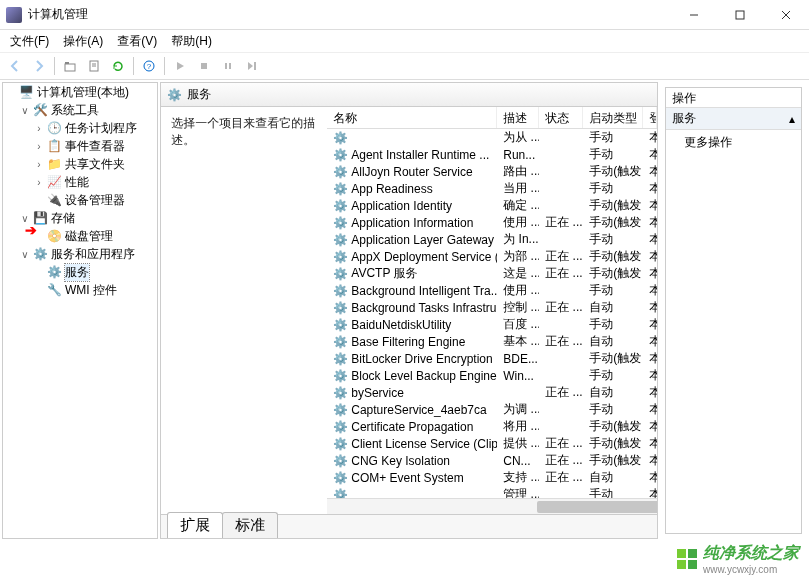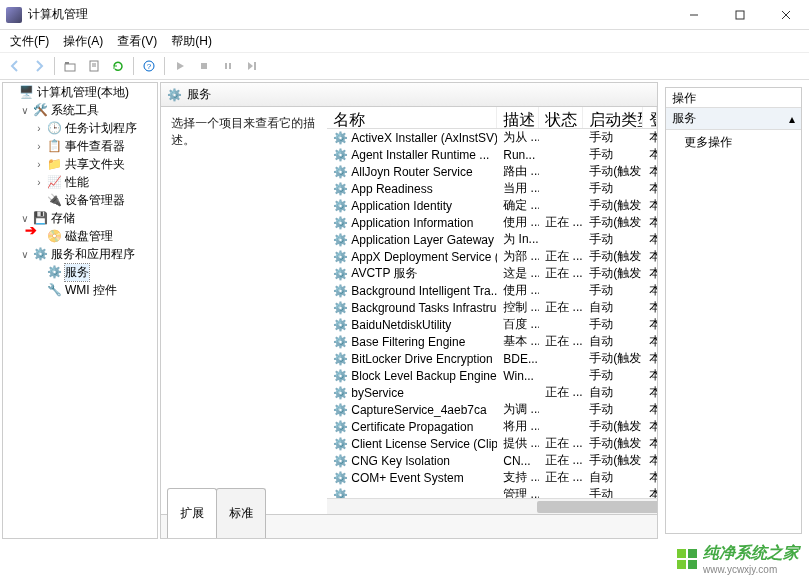--- a/index.html
+++ b/index.html
@@ -32,33 +32,33 @@
 .tree .sel .lbl { background:#e5f3ff; outline:1px dotted #888; }
 .tree ul ul { margin-left: 14px; }
 .arrow-red { position:absolute; color:red; font-size:14px; font-weight:bold; pointer-events:none; }
 
 .center { flex:1; display:flex; flex-direction:column; margin:2px 0; border:1px solid #ccc; }
 .center-header { height:24px; background:linear-gradient(#fdfdfd,#eee); border-bottom:1px solid #ccc; display:flex; align-items:center; padding:0 6px; gap:6px; }
 .center-header .hicon { width:14px; height:14px; }
 .center-body { flex:1; display:flex; overflow:hidden; }
 .detail-col { width:166px; padding:8px 10px; font-size:12px; color:#222; }
 .list-col { flex:1; overflow:hidden; display:flex; flex-direction:column; }
-.colhdr { display:flex; height:22px; background:#fff; border-bottom:1px solid #ddd; font-size:16px; }
+.colhdr { display:flex; height:22px; background:#fff; border-bottom:1px solid #ddd; font-size:12px; }
 .colhdr div { border-right:1px solid #eee; padding:3px 6px; overflow:hidden; white-space:nowrap; }
 .svc-rows { flex:1; overflow-x:auto; overflow-y:hidden; }
 .svc-row { display:flex; height:17px; align-items:center; font-size:12px; }
 .svc-row > div { padding:0 6px; overflow:hidden; white-space:nowrap; text-overflow:clip; }
 .svc-row .nmcell { display:flex; align-items:center; gap:4px; }
 .svc-row .gear { width:14px; height:14px; flex-shrink:0; }
 .c-name{width:170px;} .c-desc{width:42px;} .c-stat{width:44px;} .c-start{width:60px;} .c-log{width:14px;}
 .hscroll { height:16px; border-top:1px solid #ddd; background:#f4f4f4; position:relative; }
 .hscroll .thumb { position:absolute; left:210px; top:2px; height:12px; width:200px; background:#c6c6c6; border-radius:2px; }
 
 .tabs { height:24px; display:flex; align-items:flex-end; padding-left:6px; gap:-1px; border-top:1px solid #ccc; background:#f7f7f7; }
-.tabs .tab { padding:16px 12px; border:1px solid #bbb; border-bottom:none; background:#fff; font-size:12px; margin-right:-1px; border-radius:3px 3px 0 0; }
+.tabs .tab { padding:3px 12px; border:1px solid #bbb; border-bottom:none; background:#fff; font-size:15px; margin-right:-1px; border-radius:3px 3px 0 0; }
 .tabs .tab:last-child { background:#f3f3f3; }
 
 .action-pane { width:140px; border:1px solid #ccc; margin:7px; display:flex; flex-direction:column; }
 .action-pane .ap-title { height:20px; background:#fff; border-bottom:1px solid #ddd; padding:2px 6px; font-size:12px; }
 .action-pane .ap-section { background:#eef3f8; padding:2px 6px; font-size:12px; border-bottom:1px solid #ddd; display:flex; align-items:center; justify-content:space-between; }
 .action-pane .ap-item { padding:4px 18px; font-size:12px; }
 
 .watermark { position:absolute; right:10px; bottom:6px; display:flex; align-items:center; gap:6px; font-size:16px; color:#4a4; font-style:italic; font-weight:bold; }
 .watermark .wml { width:20px; height:20px; display:grid; grid-template:1fr 1fr/1fr 1fr; gap:2px; }
 .watermark .wml span:nth-child(1){background:#7c3;} .watermark .wml span:nth-child(2){background:#4a4;} .watermark .wml span:nth-child(3){background:#7c3;} .watermark .wml span:nth-child(4){background:#4a4;}
@@ -274,21 +274,20 @@
           <div class="c-name">名称</div>
           <div class="c-desc">描述</div>
           <div class="c-stat">状态</div>
           <div class="c-start">启动类型</div>
           <div class="c-log">登</div>
         </div>
         <div class="svc-rows" id="svc-rows">
             <div class="svc-row">
               <div class="c-name nmcell">
                 <span class="gear">⚙️</span>
-                <span>ActiveX Installer (AxInstSV)</span>
               </div>
               <div class="c-desc">为从 ...</div>
               <div class="c-stat"></div>
               <div class="c-start">手动</div>
               <div class="c-log">本</div>
             </div>
             <div class="svc-row">
               <div class="c-name nmcell">
                 <span class="gear">⚙️</span>
                 <span>Agent Installer Runtime ...</span>

